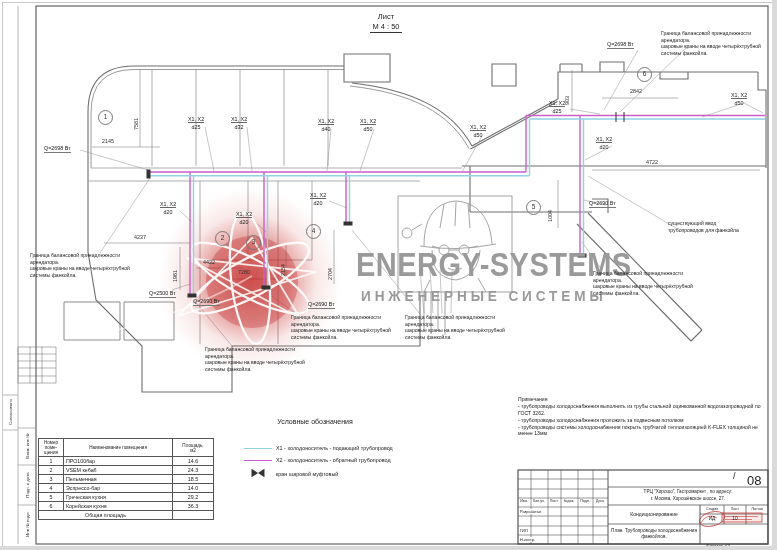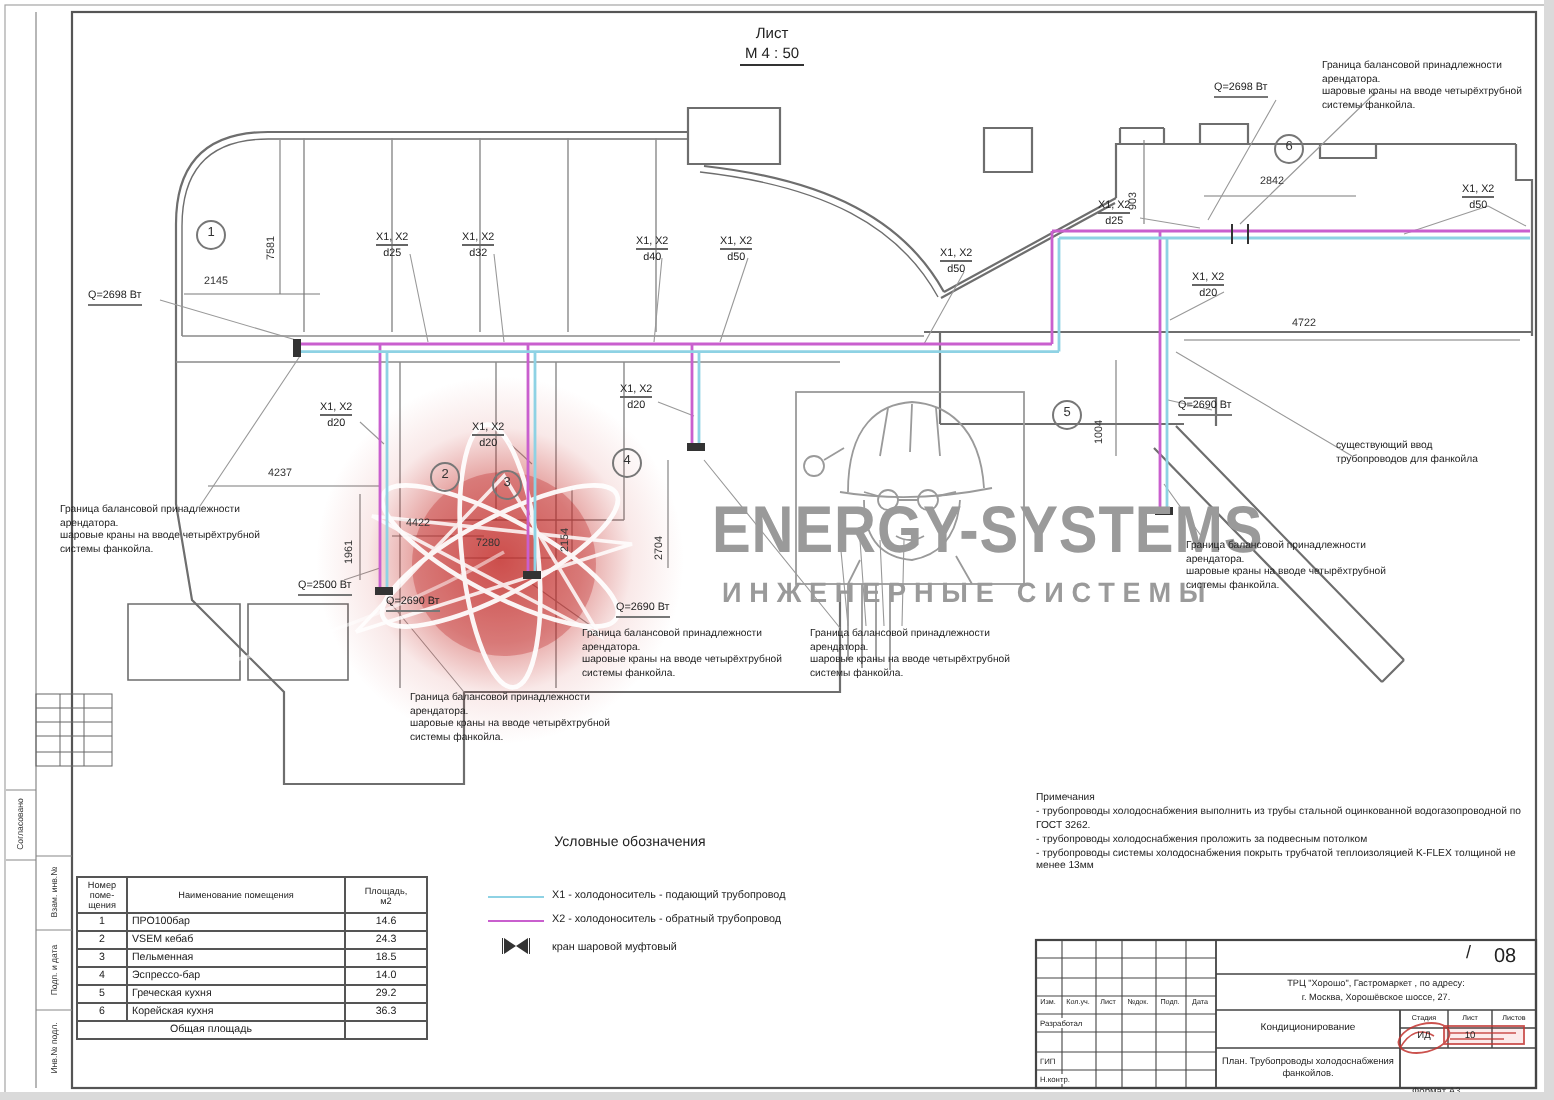--- a/index.html
+++ b/index.html
@@ -351,21 +351,21 @@
   <div class="tb-text tb-center" style="left:524px;top:499px;font-size:3.6px">Изм.</div>
   <div class="tb-text tb-center" style="left:539px;top:499px;font-size:3.6px">Кол.уч.</div>
   <div class="tb-text tb-center" style="left:554px;top:499px;font-size:3.6px">Лист</div>
   <div class="tb-text tb-center" style="left:569px;top:499px;font-size:3.6px">№док.</div>
   <div class="tb-text tb-center" style="left:585px;top:499px;font-size:3.6px">Подп.</div>
   <div class="tb-text tb-center" style="left:600px;top:499px;font-size:3.6px">Дата</div>
   <div class="tb-text tb-roles" style="left:519px;top:509px;font-size:3.9px">Разработал</div>
   <div class="tb-text tb-roles" style="left:519px;top:528px;font-size:3.9px">ГИП</div>
   <div class="tb-text tb-roles" style="left:519px;top:537px;font-size:3.9px">Н.контр.</div>
   <div class="tb-text" style="left:733px;top:471px;font-size:9px">/</div>
-  <div class="tb-text" style="left:747px;top:473px;font-size:10px">08</div>
+  <div class="tb-text" style="left:747px;top:473px;font-size:13px">08</div>
   <div class="tb-text tb-center" style="left:688px;top:489px">ТРЦ "Хорошо", Гастромаркет        , по адресу:</div>
   <div class="tb-text tb-center" style="left:688px;top:496px">г. Москва, Хорошёвское шоссе, 27.</div>
   <div class="tb-text tb-center" style="left:654px;top:511px;font-size:5px">Кондиционирование</div>
   <div class="tb-text tb-center" style="left:712px;top:507px;font-size:3.6px">Стадия</div>
   <div class="tb-text tb-center" style="left:735px;top:507px;font-size:3.6px">Лист</div>
   <div class="tb-text tb-center" style="left:757px;top:507px;font-size:3.6px">Листов</div>
   <div class="tb-text tb-center" style="left:712px;top:516px;font-size:4.8px">ИД</div>
   <div class="tb-text tb-center" style="left:735px;top:516px;font-size:4.8px">10</div>
   <div class="tb-text tb-center" style="left:654px;top:528px;white-space:normal;width:86px;text-align:center;font-size:4.7px;line-height:1.25">План. Трубопроводы холодоснабжения фанкойлов.</div>
   <div class="format-label">Формат А3</div>

